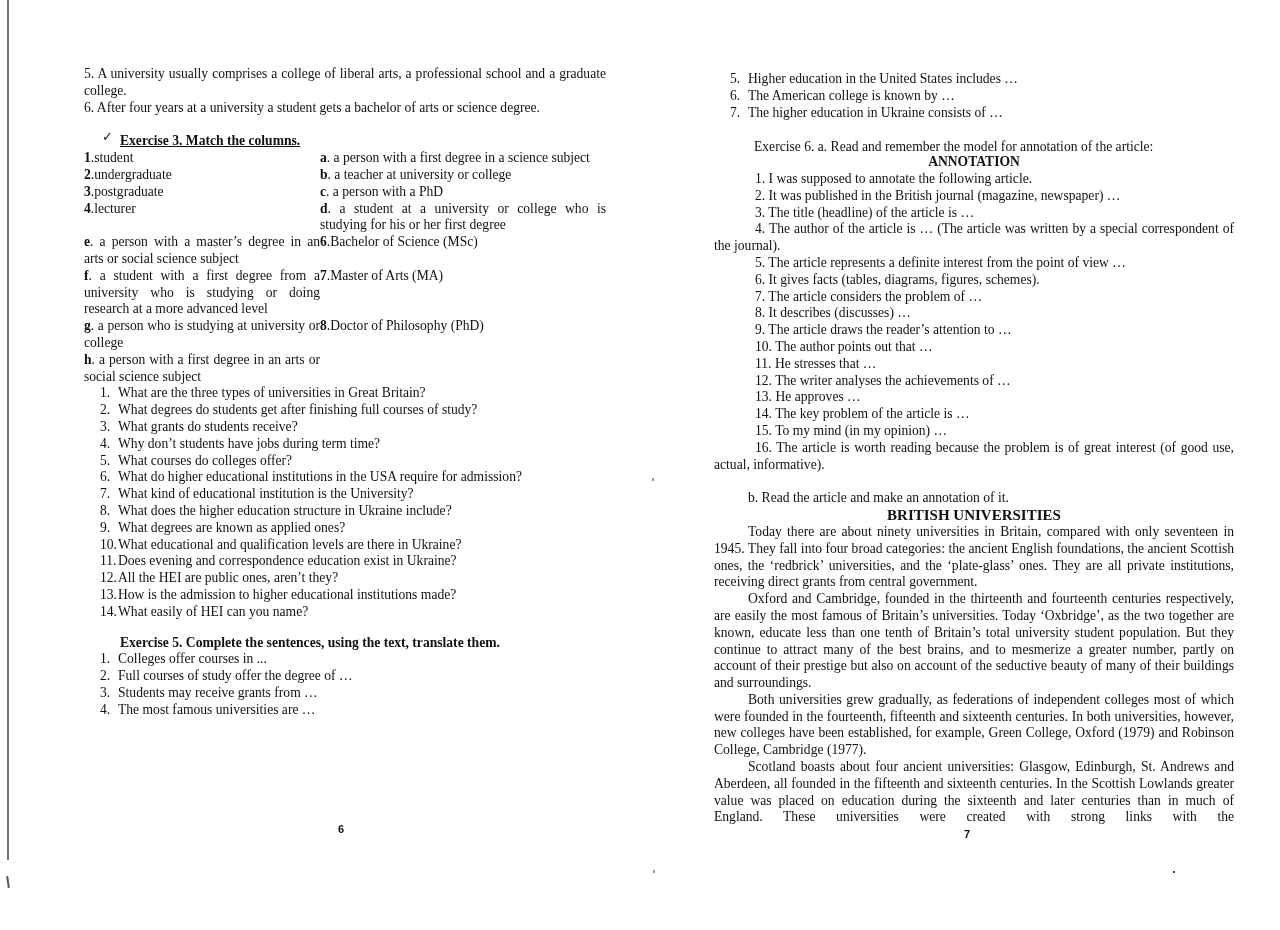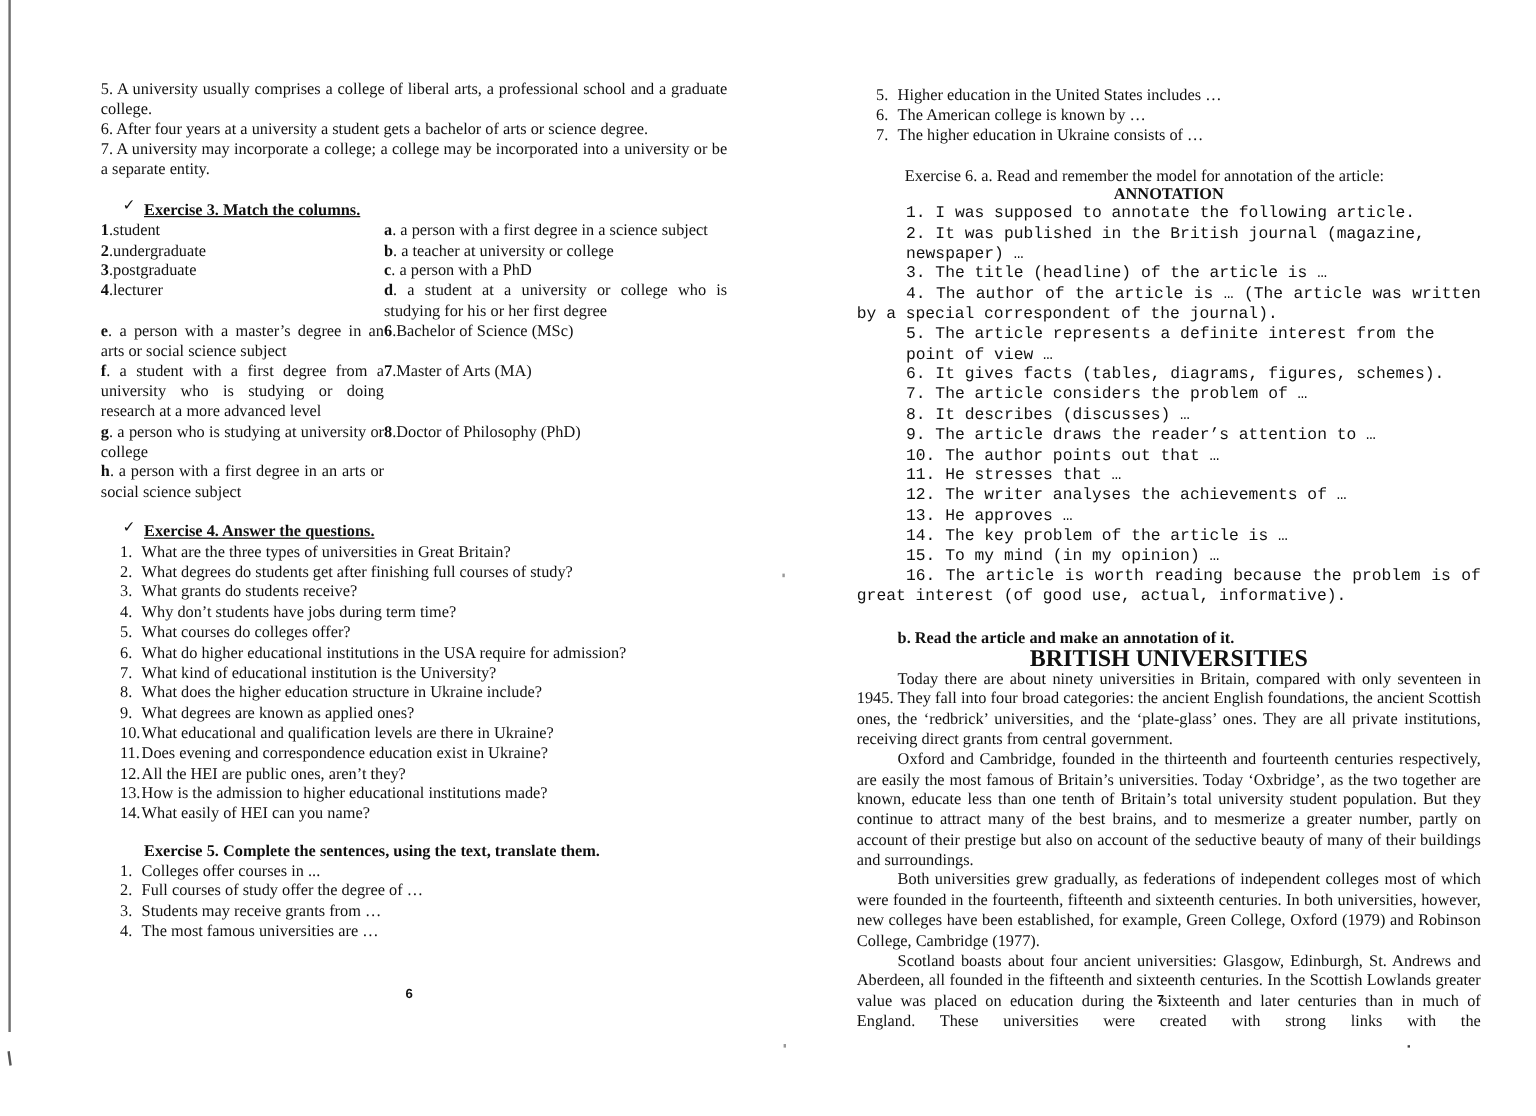--- a/index.html
+++ b/index.html
@@ -21,42 +21,41 @@
   .heading { font-weight: bold; margin-top: 15px; text-decoration: underline; }
   .check { display: inline-block; width: 18px; font-weight: normal; font-size: 13px; position: relative; top: -4px; }
   .match-table { display: grid; grid-template-columns: 236px 286px; column-gap: 0; }
   .match-left { }
   .match-right { text-align: justify; }
   .match-left b, .match-right b { font-weight: bold; }
   ol.qlist { list-style: none; margin: 0; padding: 0; }
   ol.qlist li { display: flex; }
   ol.qlist li .num { width: 34px; flex: none; text-align: left; padding-left: 16px; box-sizing: border-box; }
   .pagenum { position: absolute; font-family: "Liberation Sans", sans-serif; font-weight: bold; font-size: 11px; }
-  .indent-list div { padding-left: 41px; font-family: Liberation Mono, monospace; }
+  .indent-list div { padding-left: 41px; }
   .indent-list .cont { padding-left: 0; text-indent: 41px; text-align: justify; }
   .center { text-align: center; font-family: Liberation Serif, serif; }
   .para { text-indent: 34px; text-align: justify; }
   .ex6-head { font-weight: normal; padding-left: 40px; margin-top: 16px; }
-  .exb-head { font-weight: bold; padding-left: 34px; margin-top: 16px; }
+  .exb-head { font-weight: normal; padding-left: 34px; margin-top: 16px; }
   .ex5-head { font-weight: bold; padding-left: 36px; margin-top: 14px; }
 </style>
 </head>
 <body>
 
 <div class="scan-edge"></div>
 <div class="scan-tick"></div>
 <div class="speck" style="left:652px;top:478px;"></div>
 <div class="speck" style="left:653px;top:870px;"></div>
 <div class="speck" style="left:1173px;top:871px;width:2px;height:2px;background:#444;"></div>
 
 <div class="page page-left">
   <div>
     <p class="just">5. A university usually comprises a college of liberal arts, a professional school and a graduate college.</p>
     <p class="just">6. After four years at a university a student gets a bachelor of arts or science degree.</p>
-    <p class="just">7. A university may incorporate a college; a college may be incorporated into a university or be a separate entity.</p>
   </div>
 
   <p class="heading" style="margin-top:17px;">
     <span class="check" style="padding-left:18px;">✓</span><span>Exercise 3. Match the columns.</span>
   </p>
 
   <div class="match-table" id="match-table">
       <div class="match-left"><b>1</b><span>.student</span></div>
       <div class="match-right"><b>a</b><span>. a person with a first degree in a science subject</span></div>
       <div class="match-left"><b>2</b><span>.undergraduate</span></div>
@@ -67,23 +66,20 @@
       <div class="match-right"><b>d</b><span>. a student at a university or college who is studying for his or her first degree</span></div>
       <div class="match-right"><b>e</b><span>. a person with a master’s degree in an arts or social science subject</span></div>
       <div class="match-left"><b>6</b><span>.Bachelor of Science (MSc)</span></div>
       <div class="match-right"><b>f</b><span>. a student with a first degree from a university who is studying or doing research at a more advanced level</span></div>
       <div class="match-left"><b>7</b><span>.Master of Arts (MA)</span></div>
       <div class="match-right"><b>g</b><span>. a person who is studying at university or college</span></div>
       <div class="match-left"><b>8</b><span>.Doctor of Philosophy (PhD)</span></div>
       <div class="match-right"><b>h</b><span>. a person with a first degree in an arts or social science subject</span></div>
     </div>
 
-  <p class="heading" style="margin-top:16px;">
-    <span class="check" style="padding-left:18px;">✓</span><span>Exercise 4. Answer the questions.</span>
-  </p>
   <ol class="qlist" id="ex4-list">
       <li>
         <span class="num">1.</span>
         <span>What are the three types of universities in Great Britain?</span>
       </li>
       <li>
         <span class="num">2.</span>
         <span>What degrees do students get after finishing full courses of study?</span>
       </li>
       <li>
@@ -189,21 +185,21 @@
       <div>10. The author points out that …</div>
       <div>11. He stresses that …</div>
       <div>12. The writer analyses the achievements of …</div>
       <div>13. He approves …</div>
       <div>14. The key problem of the article is …</div>
       <div>15. To my mind (in my opinion) …</div>
       <div class="cont">16. The article is worth reading because the problem is of great interest (of good use, actual, informative).</div>
     </div>
 
   <p class="exb-head" style="margin-top:17px;">b. Read the article and make an annotation of it.</p>
-  <p class="center bold" style="font-size:20px;">BRITISH UNIVERSITIES</p>
+  <p class="center bold" style="font-size:15px;">BRITISH UNIVERSITIES</p>
   <div>
     <p class="para">Today there are about ninety universities in Britain, compared with only seventeen in 1945. They fall into four broad categories: the ancient English foundations, the ancient Scottish ones, the ‘redbrick’ universities, and the ‘plate-glass’ ones. They are all private institutions, receiving direct grants from central government.</p>
     <p class="para">Oxford and Cambridge, founded in the thirteenth and fourteenth centuries respectively, are easily the most famous of Britain’s universities. Today ‘Oxbridge’, as the two together are known, educate less than one tenth of Britain’s total university student population. But they continue to attract many of the best brains, and to mesmerize a greater number, partly on account of their prestige but also on account of the seductive beauty of many of their buildings and surroundings.</p>
     <p class="para">Both universities grew gradually, as federations of independent colleges most of which were founded in the fourteenth, fifteenth and sixteenth centuries. In both universities, however, new colleges have been established, for example, Green College, Oxford (1979) and Robinson College, Cambridge (1977).</p>
     <p class="para" style="text-align-last: justify;">Scotland boasts about four ancient universities: Glasgow, Edinburgh, St. Andrews and Aberdeen, all founded in the fifteenth and sixteenth centuries. In the Scottish Lowlands greater value was placed on education during the sixteenth and later centuries than in much of England. These universities were created with strong links with the</p>
   </div>
 </div>
 <div class="pagenum" style="left:964px;top:826px;">7</div>
 
 </body></html>

